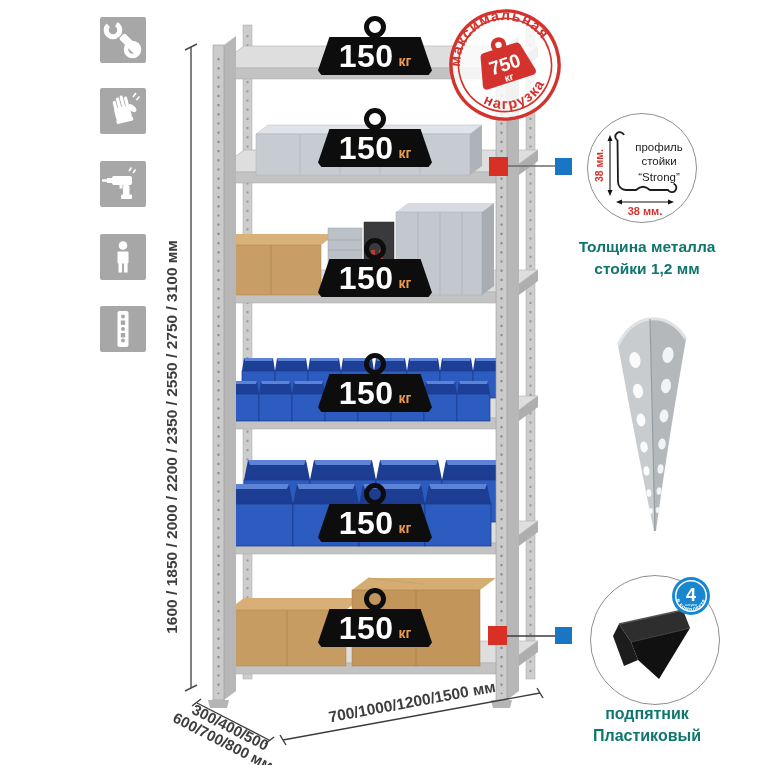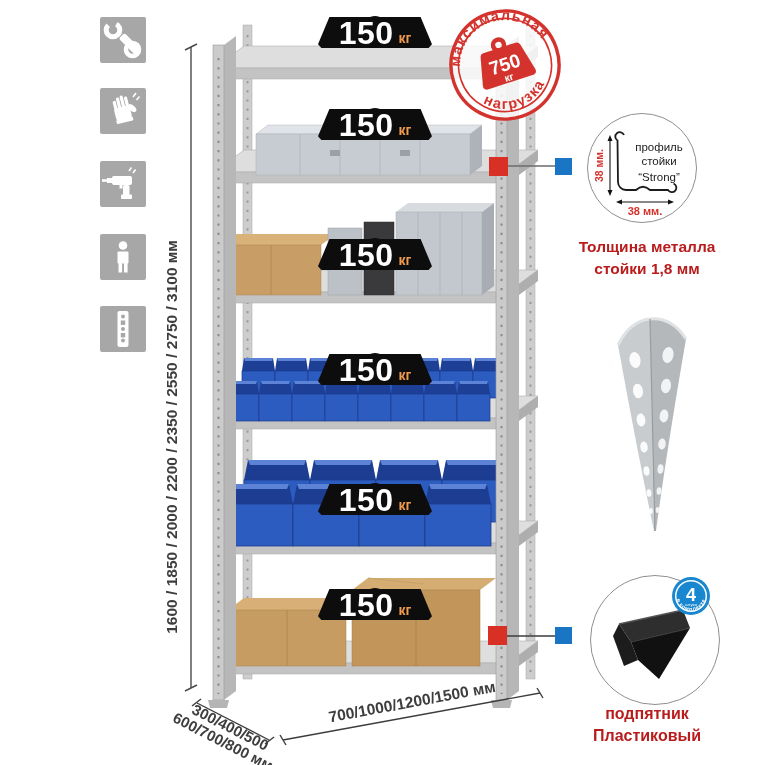--- a/index.html
+++ b/index.html
@@ -6,28 +6,28 @@
   body{width:765px;height:765px;position:relative;overflow:hidden;
        font-family:"Liberation Sans",sans-serif;}
   .abs{position:absolute;}
   svg{display:block;}
   
   .tile{position:absolute;left:100px;width:46px;height:46px;background:#a7a7a7;border-radius:2px;}
   
   .weight-badge{position:absolute;left:318px;width:114px;height:60px;}
   .weight-badge .ring{position:absolute;top:0;left:50%;transform:translateX(-50%);
        width:12px;height:12px;border:5px solid #0d0d0d;border-radius:50%;background:transparent;}
-  .weight-badge .wbody{position:absolute;top:1px;left:0;width:114px;height:31px;background:#0d0d0d;
+  .weight-badge .wbody{position:absolute;top:21px;left:0;width:114px;height:38px;background:#0d0d0d;
        clip-path:polygon(10% 0,90% 0,100% 88%,97% 100%,3% 100%,0 88%);
        display:flex;align-items:center;justify-content:center;}
   .weight-badge .num{color:#fff;font-size:32px;font-weight:bold;letter-spacing:.5px;line-height:1;}
   .weight-badge .unit{color:#ef9b4f;font-size:14px;font-weight:bold;margin-left:5px;margin-top:10px;line-height:1;}
   
   .circle-frame{position:absolute;border:1.5px solid #8f8f8f;border-radius:50%;background:#fff;box-sizing:border-box;}
-  .caption{position:absolute;text-align:center;color:#b91c1c;font-weight:bold;font-size:15.5px;line-height:1.4;}
+  .caption{position:absolute;text-align:center;color:#0f766e;font-weight:bold;font-size:15.5px;line-height:1.4;}
 </style>
 </head>
 <body>
 
 <svg class="abs" style="left:0;top:0" width="765" height="765" viewBox="0 0 765 765">
   <defs>
     <g id="binS">
       <polygon points="2,0 31,0 33,13 0,13" fill="#1d3f96"></polygon>
       <polygon points="2,0 31,0 30,3 3,3" fill="#5d83d6"></polygon>
       <rect x="0" y="13" width="33" height="27" fill="#2d5cc0" stroke="#1c3a8c" stroke-width="0.7"></rect>
@@ -301,21 +301,21 @@
     <text x="57" y="101" text-anchor="middle" font-size="11" font-weight="bold" fill="#d4332d">38 мм.</text>
     <g text-anchor="middle" font-size="11.5" fill="#222">
       <text x="71" y="37">профиль</text>
       <text x="71" y="51">стойки</text>
       <text x="71" y="67">“Strong”</text>
     </g>
   </svg>
 </div>
 <div class="caption" style="left:567px;top:236px;width:160px">
   <div>Толщина металла</div>
-  <div>стойки 1,8 мм</div>
+  <div>стойки 1,2 мм</div>
 </div>
 
 <div class="abs" style="left:600px;top:305px">
   <svg width="100" height="230" viewBox="0 0 100 230">
     <path d="M18,40 Q30,16 50,14 L54,226 Q38,150 18,40 Z" fill="#c9ccce"></path>
     <path d="M50,14 Q72,12 86,34 Q66,150 56,226 L54,226 Z" fill="#b4b8bb"></path>
     <path d="M18,40 Q30,16 50,14 Q72,12 86,34" fill="none" stroke="#e0e2e4" stroke-width="3"></path>
     <line x1="50" y1="14" x2="55" y2="226" stroke="#989c9f" stroke-width="1.2"></line>
     <ellipse cx="35" cy="55" rx="5.5" ry="8" fill="#fbfbfb" transform="rotate(-10 35 55)"></ellipse>
     <ellipse cx="38" cy="86" rx="5" ry="7.3" fill="#fbfbfb" transform="rotate(-9 38 86)"></ellipse>

